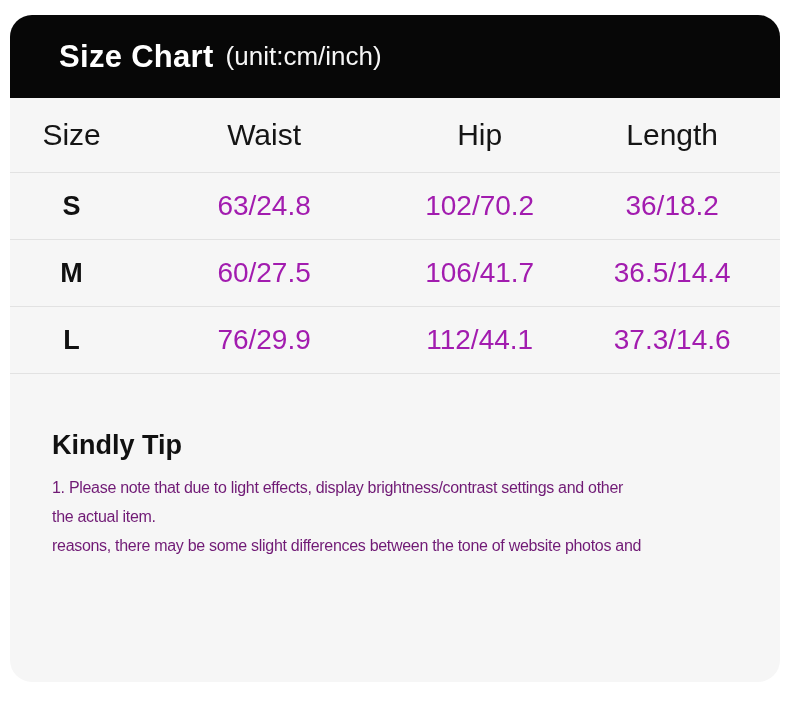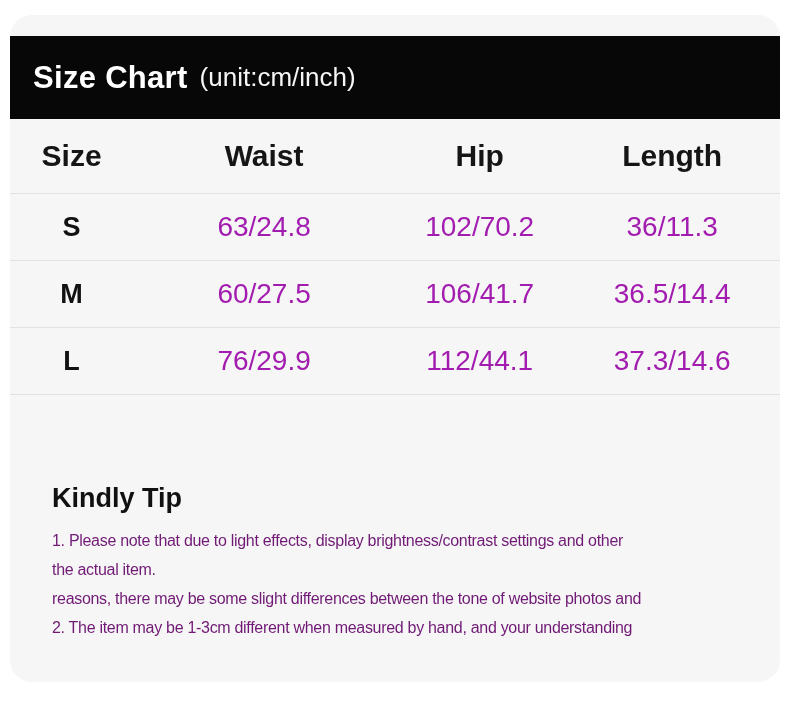--- a/index.html
+++ b/index.html
@@ -23,23 +23,22 @@
     height: 667px;
     background: #f6f6f6;
     border-radius: 22px;
     overflow: hidden;
   }
   .card-header {
     height: 83px;
     background: #070707;
     display: flex;
     align-items: center;
-    padding-left: 23px;
+    padding-left: 49px;
     box-sizing: border-box;
-    margin-top: 21px;
   }
   .card-title {
     color: #ffffff;
     font-size: 31px;
     font-weight: bold;
     letter-spacing: 0.3px;
   }
   .card-unit {
     color: #f5f5f5;
     font-size: 26px;
@@ -47,21 +46,21 @@
     margin-left: 12px;
   }
   table.size-table {
     width: 100%;
     border-collapse: collapse;
     table-layout: fixed;
   }
   .size-table thead th {
     height: 74px;
     font-size: 30px;
-    font-weight: bold;
+    font-weight: normal;
     color: #151515;
     text-align: center;
     vertical-align: middle;
     padding: 0;
   }
   .size-table tbody td {
     height: 66px;
     font-size: 28px;
     font-weight: normal;
     color: #a21caf;
@@ -72,21 +71,21 @@
   }
   .size-table tbody td.size-cell {
     font-weight: bold;
     font-size: 27px;
     color: #111111;
   }
   .tip-section {
     border-top: 1px solid #e2e2e2;
     height: 312px;
     box-sizing: border-box;
-    padding: 88px 6px 0 42px;
+    padding: 56px 6px 0 42px;
   }
   .tip-heading {
     font-size: 27px;
     font-weight: bold;
     color: #111111;
     margin: 0 0 12px 0;
   }
   .tip-line {
     font-size: 16px;
     line-height: 29px;
@@ -119,21 +118,21 @@
           <th>Waist</th>
           <th>Hip</th>
           <th>Length</th>
         </tr>
       </thead>
       <tbody>
         <tr>
           <td class="size-cell">S</td>
           <td>63/24.8</td>
           <td>102/70.2</td>
-          <td>36/11.3</td>
+          <td>36/18.2</td>
         </tr>
         <tr>
           <td class="size-cell">M</td>
           <td>60/27.5</td>
           <td>106/41.7</td>
           <td>36.5/14.4</td>
         </tr>
         <tr>
           <td class="size-cell">L</td>
           <td>76/29.9</td>
@@ -141,17 +140,16 @@
           <td>37.3/14.6</td>
         </tr>
       </tbody>
     </table>
 
     <div class="tip-section">
       <div class="tip-heading">Kindly Tip</div>
       <div class="tip-line">1. Please note that due to light effects, display brightness/contrast settings and other</div>
       <div class="tip-line">the actual item.</div>
       <div class="tip-line">reasons, there may be some slight differences between the tone of website photos and</div>
-      <div class="tip-line">2. The item may be 1-3cm different when measured by hand, and your understanding</div>
     </div>
 
   </div>
 </div>
 
 </body></html>

